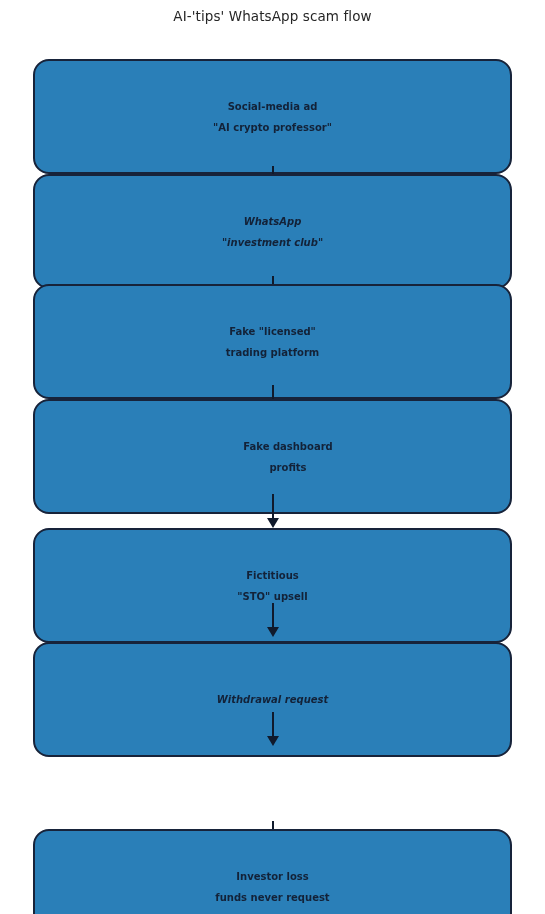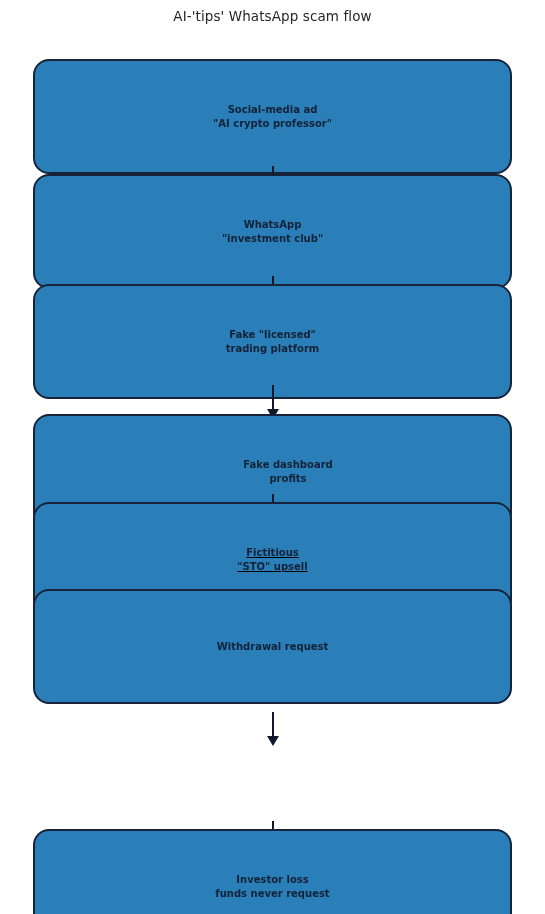--- a/index.html
+++ b/index.html
@@ -48,21 +48,21 @@
     display: flex;
     align-items: center;
     justify-content: center;
     text-align: center;
   }
 
   .node-label {
     font-size: 10px;
     font-weight: bold;
     color: #132238;
-    line-height: 14px;
+    line-height: 21px;
     font-family: "DejaVu Sans", sans-serif;
     white-space: pre-line;
     text-align: center;
   }
 
   .arrow-group {
     position: absolute;
     left: 0;
     width: 545px;
     height: 36px;
@@ -97,61 +97,61 @@
   <div class="node-box" style="top:59px;">
     <div class="node-label">Social-media ad
 "AI crypto professor"</div>
   </div>
 
   <div class="arrow-group" style="top:166px;">
     <div class="arrow-shaft"></div>
     <div class="arrow-head"></div>
   </div>
 
-  <div class="node-box" style="top:174px;">
+  <div class="node-box" style="top:174px;font-style:italic;">
     <div class="node-label">WhatsApp
 "investment club"</div>
   </div>
 
   <div class="arrow-group" style="top:276px;">
     <div class="arrow-shaft"></div>
     <div class="arrow-head"></div>
   </div>
 
   <div class="node-box" style="top:284px;">
     <div class="node-label">Fake "licensed"
 trading platform</div>
   </div>
 
   <div class="arrow-group" style="top:385px;">
     <div class="arrow-shaft"></div>
     <div class="arrow-head"></div>
   </div>
 
-  <div class="node-box" style="top:414px;padding-left:31px;">
+  <div class="node-box" style="top:399px;padding-left:31px;">
     <div class="node-label">Fake dashboard
 profits</div>
   </div>
 
   <div class="arrow-group" style="top:494px;">
     <div class="arrow-shaft"></div>
     <div class="arrow-head"></div>
   </div>
 
-  <div class="node-box" style="top:502px;text-decoration:underline;">
+  <div class="node-box" style="top:528px;">
     <div class="node-label">Fictitious
 "STO" upsell</div>
   </div>
 
   <div class="arrow-group" style="top:603px;">
     <div class="arrow-shaft"></div>
     <div class="arrow-head"></div>
   </div>
 
-  <div class="node-box" style="top:589px;">
+  <div class="node-box" style="top:642px;font-style:italic;">
     <div class="node-label">Withdrawal request</div>
   </div>
 
   <div class="arrow-group" style="top:712px;">
     <div class="arrow-shaft"></div>
     <div class="arrow-head"></div>
   </div>
 
 
   <div class="arrow-group" style="top:821px;">

